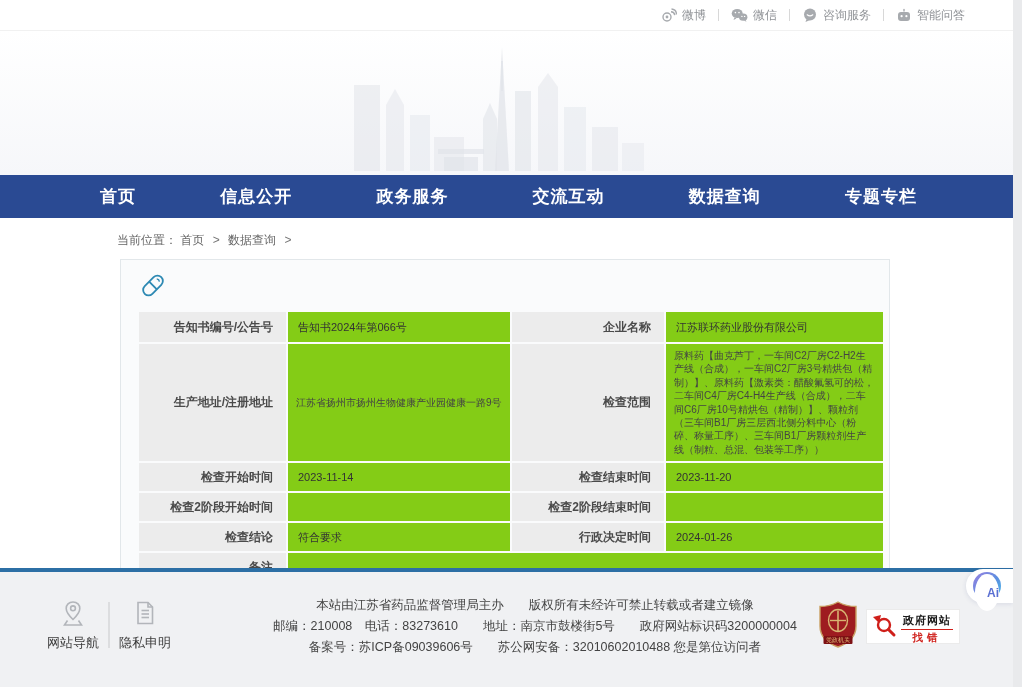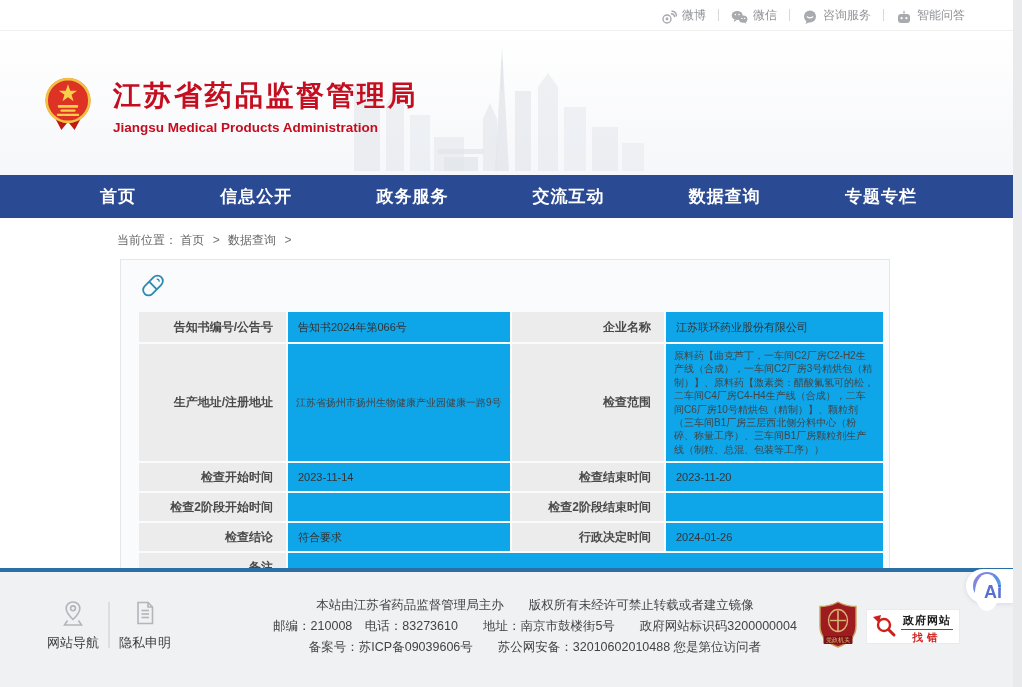--- a/index.html
+++ b/index.html
@@ -1,21 +1,21 @@
 <!DOCTYPE html>
 <html><head>
 <meta charset="utf-8">
 <style>
   * { margin:0; padding:0; box-sizing:border-box; }
   body { background:#e9eaec; font-family:"Liberation Sans","DejaVu Sans",sans-serif; }
   .page { position:relative; width:1013px; height:687px; background:#fff; overflow:hidden; }
 
   
   .topbar { height:30px; display:flex; justify-content:flex-end; align-items:center; padding-right:48px; background:#fff; }
-  .topbar-item { display:flex; align-items:flex-end; gap:5px; color:#8f9296; font-size:12px; cursor:pointer; }
+  .topbar-item { display:flex; align-items:center; gap:5px; color:#8f9296; font-size:12px; cursor:pointer; }
   .topbar-item svg { display:block; }
   .topbar-sep { width:1px; height:12px; background:#d8d8d8; margin:0 12px; }
 
   
   .site-header { position:relative; height:145px; background:linear-gradient(180deg,#ffffff 0%,#f6f7fa 100%); border-top:1px solid #f1f1f1; }
   .skyline { position:absolute; left:352px; bottom:0; }
   .brand { position:absolute; left:44px; top:44px; display:flex; align-items:center; }
   .brand-text { margin-left:21px; }
   .brand-title { font-size:28px; font-weight:bold; color:#c40d1e; letter-spacing:2.5px; }
   .brand-sub { font-size:13.5px; font-weight:bold; color:#c40d1e; margin-top:5px; }
@@ -27,42 +27,42 @@
   
   .breadcrumb { padding:14px 0 10px 117px; font-size:12px; color:#666; }
   .breadcrumb a { color:#666; text-decoration:none; cursor:pointer; }
   .bc-sep { margin:0 5px; color:#777; }
 
   
   .detail-box { margin-left:120px; width:770px; border:1px solid #e2e7ea; background:#fafbfc; padding:11px 16px 10px; }
   .pill-icon { margin:1px 0 7px 3px; }
   table.detail { border-collapse:separate; border-spacing:2px; width:738px; table-layout:fixed; }
   td.lbl { background:#ececec; text-align:right; padding:4px 13px 4px 6px; font-size:12px; font-weight:bold; color:#4a4a4a; vertical-align:middle;margin-top:32px; }
-  td.val { background:#0ea5e9; padding:4px 10px; font-size:11px; color:#333; vertical-align:middle; overflow:hidden; }
+  td.val { background:#84cc16; padding:4px 10px; font-size:11px; color:#333; vertical-align:middle; overflow:hidden; }
   td.val-sm { font-size:10px; line-height:13.4px; padding:5px 8px; color:#444; }
 
   
   .site-footer { position:absolute; left:0; top:568px; width:1013px; height:119px; background:#f0f1f3; border-top:4px solid #2c6fa5; }
   .footer-links { position:absolute; left:38px; top:27px; display:flex; align-items:flex-start; }
   .footer-link { width:70px; text-align:center; cursor:pointer; }
   .footer-link svg { display:block; margin:0 auto 7px; }
   .footer-link-label { font-size:13px; color:#3c3c3c; }
   .flink-sep { width:1px; height:46px; background:#dcdddf; margin-top:3px; }
   .footer-center { position:absolute; left:255px; top:23px; width:560px; text-align:center; font-size:12.5px; color:#434343; line-height:21px; }
   .footer-badges { position:absolute; left:818px; top:29px; display:flex; align-items:center; gap:9px; }
   .gov-find { width:92px; height:33px; background:#fff; display:flex; align-items:flex-start; padding:3px 6px 3px 4px; box-shadow:0 0 0 1px #ebebeb; cursor:pointer; }
   .gov-find-texts { margin-left:4px; flex:1; text-align:center; }
   .gf-top { font-family:"Liberation Serif","DejaVu Serif",serif; font-size:11px; font-weight:bold; color:#1a1a1a; letter-spacing:1px; border-bottom:1px solid #cf1f1a; padding-bottom:1px; }
   .gf-bottom { font-size:10.5px; font-weight:bold; color:#cf1f1a; letter-spacing:4px; margin-top:1px; }
   .shield-badge { cursor:pointer; }
 
   
   .ai-pill { position:absolute; right:0; top:569px; width:47px; height:34px; background:#fff; border-radius:17px 0 0 17px; box-shadow:0 1px 5px rgba(40,60,120,0.12); z-index:5; }
   .ai-btn { position:absolute; left:7px; top:3px; width:28px; height:28px; border-radius:50%; background:linear-gradient(135deg,#9b7fe0 0%,#5a8fe0 55%,#49c0e8 100%); padding:2px; cursor:pointer; }
-  .ai-inner { width:24px; height:37px; border-radius:50%; background:#fff; display:flex; align-items:center; justify-content:center; font-size:18px; font-weight:bold; color:#5a6fd2;padding-left:12px; }
+  .ai-inner { width:24px; height:37px; border-radius:50%; background:#fff; display:flex; align-items:center; justify-content:center; font-size:12px; font-weight:bold; color:#5a6fd2;padding-left:12px; }
 </style>
 </head>
 <body>
 
 <div class="page">
 
   <div class="topbar">
     <div class="topbar-item">
       <span>
         <svg width="16" height="14" viewBox="0 0 16 14">
@@ -137,37 +137,20 @@
           <rect x="149" y="28" width="2" height="30" opacity="0.8"></rect>
           <polygon points="150,14 157,138 143,138" opacity="0.75"></polygon>
           <rect x="163" y="58" width="16" height="80" opacity="0.6"></rect>
           <polygon points="186,138 186,54 196,40 206,54 206,138" opacity="0.5"></polygon>
           <rect x="212" y="74" width="22" height="64" opacity="0.45"></rect>
           <rect x="240" y="94" width="26" height="44" opacity="0.5"></rect>
           <rect x="270" y="110" width="22" height="28" opacity="0.4"></rect>
         </g>
       </svg>
     </span>
-    <div class="brand">
-      <span>
-        <svg width="48" height="57" viewBox="0 0 47 56">
-          <polygon points="8,37 17,54 23.5,46 30,54 39,37" fill="#bc1a12"></polygon>
-          <circle cx="23.5" cy="25" r="22" fill="#dd3224"></circle>
-          <circle cx="23.5" cy="25" r="21" fill="none" stroke="#f2c043" stroke-width="2.6"></circle>
-          <polygon points="23.5,9 25.7,15.4 32.4,15.4 27,19.4 29,25.8 23.5,21.9 18,25.8 20,19.4 14.6,15.4 21.3,15.4" fill="#f7d04b"></polygon>
-          <rect x="13.5" y="29.5" width="20" height="2.6" rx="1" fill="#f7d04b"></rect>
-          <rect x="16" y="34" width="15" height="2.2" rx="1" fill="#f7d04b"></rect>
-          <rect x="12.5" y="38" width="22" height="2.2" rx="1" fill="#f7d04b"></rect>
-        </svg>
-      </span>
-      <div class="brand-text">
-        <div class="brand-title">江苏省药品监督管理局</div>
-        <div class="brand-sub">Jiangsu Medical Products Administration</div>
-      </div>
-    </div>
   </div>
 
   <div class="main-nav">
     <div class="nav-item">首页</div>
     <div class="nav-item">信息公开</div>
     <div class="nav-item">政务服务</div>
     <div class="nav-item">交流互动</div>
     <div class="nav-item">数据查询</div>
     <div class="nav-item">专题专栏</div>
   </div>

